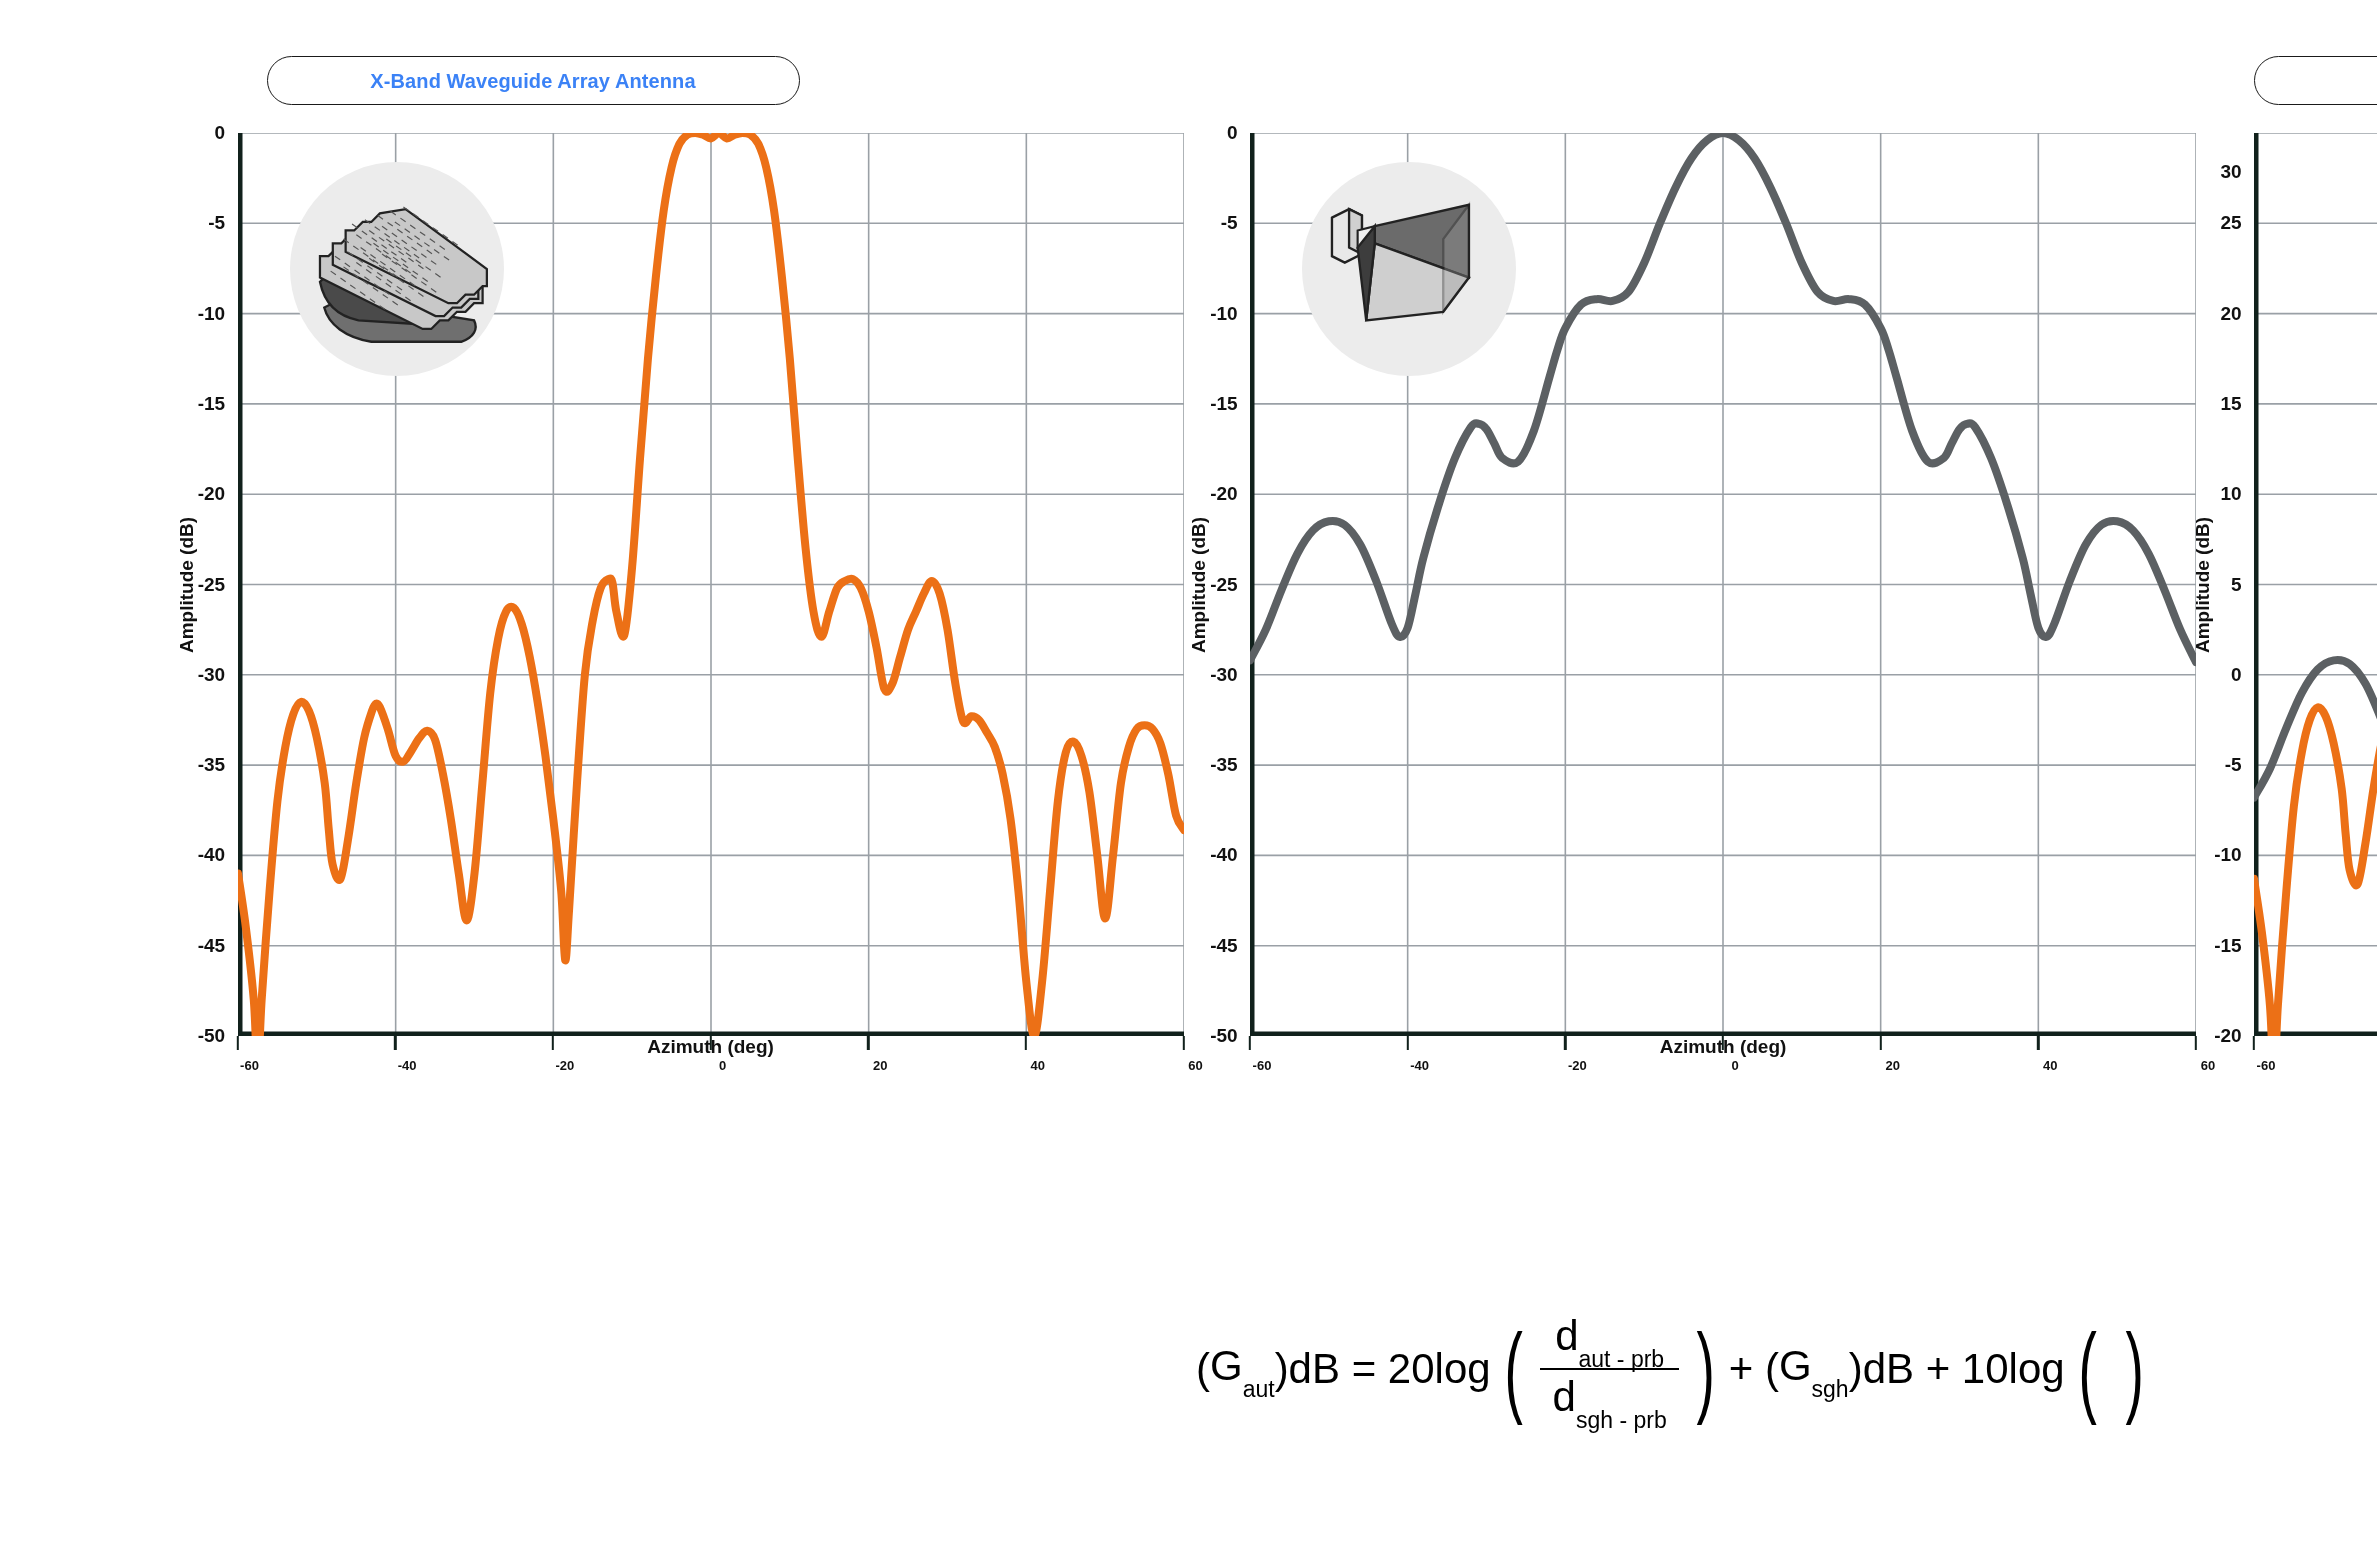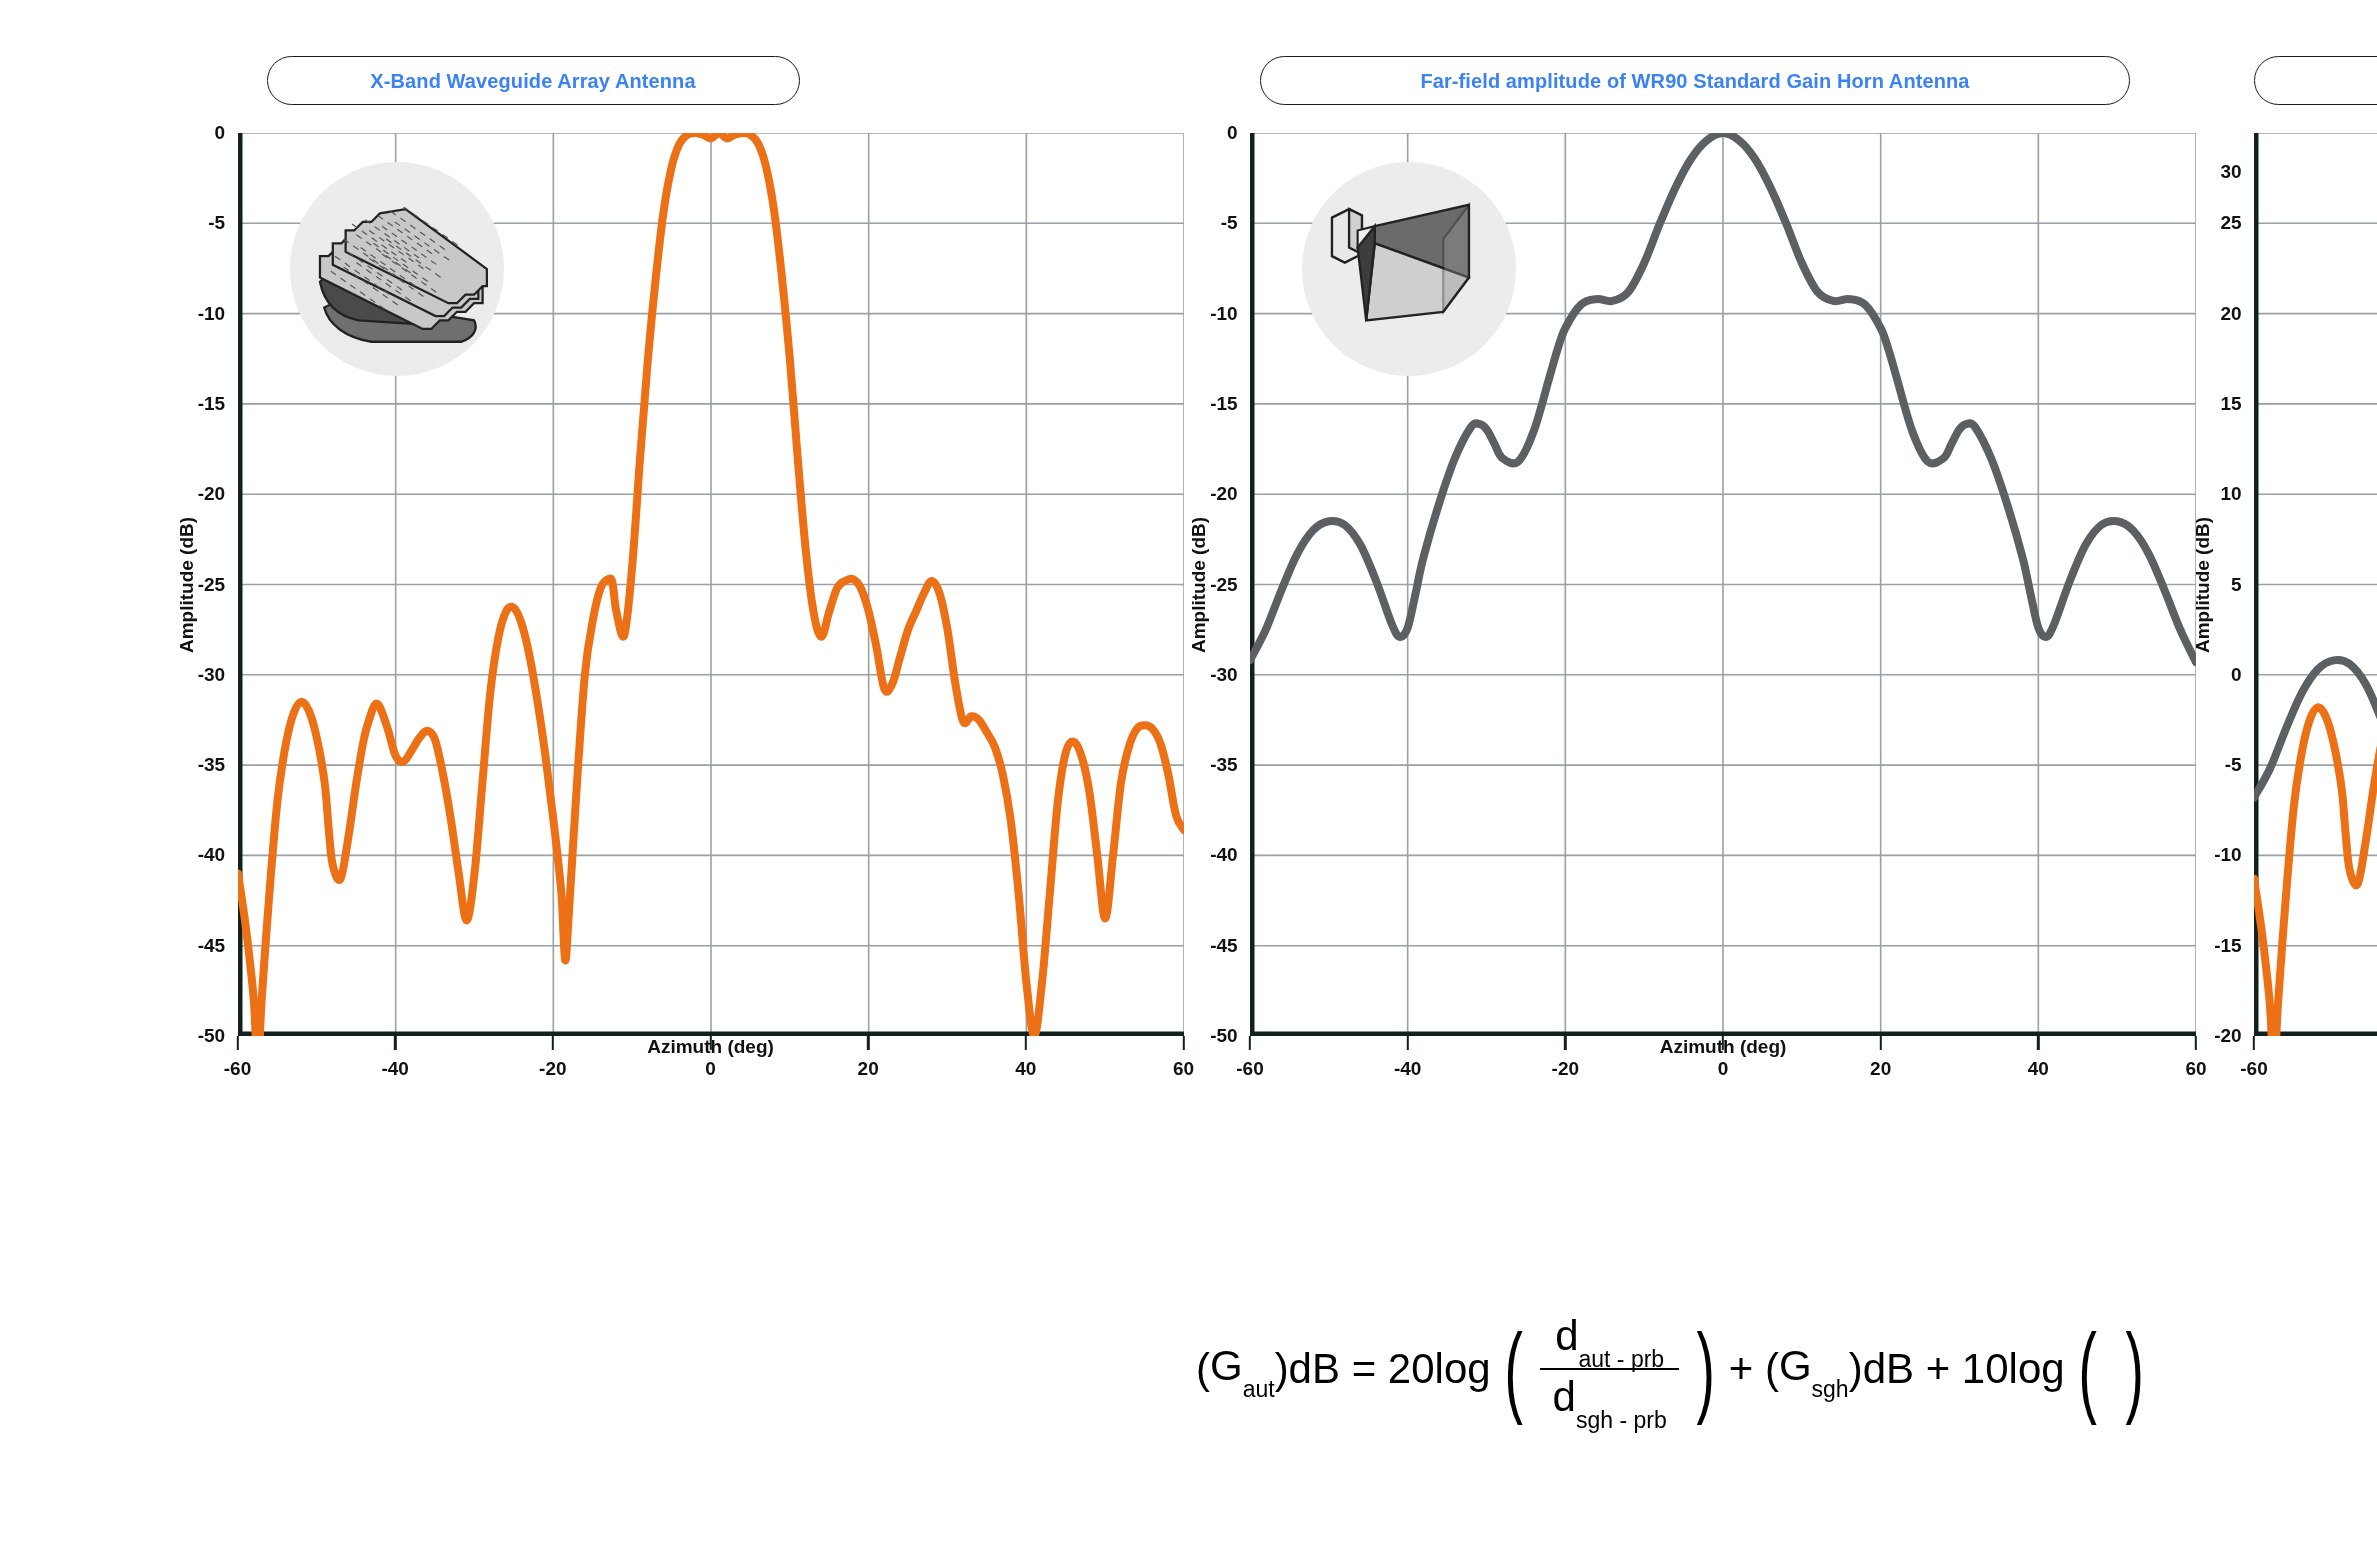--- a/index.html
+++ b/index.html
@@ -27,21 +27,21 @@
   #plot-1{left:209px;width:946px;}
   #plot-2{left:90px;width:946px;}
   #plot-3{left:95px;width:956px;}
 
   .plot-area{position:absolute;left:0;top:0;right:0;bottom:0;}
   .plot-svg{position:absolute;left:0;top:0;width:100%;height:100%;display:block;}
 
   .ytick{position:absolute;right:100%;margin-right:12.4px;transform:translateY(-50%);
          font-size:19px;font-weight:700;white-space:nowrap;text-align:right;}
   .xtick{position:absolute;top:100%;margin-top:22px;transform:translateX(-50%);
-         font-size:19px;font-weight:700;white-space:nowrap;}
+         font-size:13px;font-weight:700;white-space:nowrap;margin-left:12px;}
 
   .ylabel{position:absolute;left:-119px;top:50%;transform:translateY(-50%) rotate(-90deg);
           transform-origin:center center;font-size:19px;font-weight:700;white-space:nowrap;}
   .xlabel{position:absolute;left:50%;top:100%;transform:translateX(-50%);
           font-size:19px;font-weight:700;white-space:nowrap;}
 
   .icon-bubble{position:absolute;border-radius:50%;background:#ececec;}
   #bubble-1{left:52px;top:28.5px;width:214px;height:214px;}
   #bubble-2{left:52px;top:28.5px;width:214px;height:214px;}
   .icon-bubble svg{position:absolute;left:0;top:0;width:100%;height:100%;}
@@ -156,21 +156,20 @@
         <div class="xtick" style="left: 66.6667%;">20</div>
         <div style="position: absolute; top: 100%; width: 2.4px; height: 14.3px; background: rgb(17, 33, 28); transform: translateX(-50%); left: 66.6667%;"></div>
         <div class="xtick" style="left: 83.3333%;">40</div>
         <div style="position: absolute; top: 100%; width: 2.4px; height: 14.3px; background: rgb(17, 33, 28); transform: translateX(-50%); left: 83.3333%;"></div>
         <div class="xtick" style="left: 100%;">60</div>
         <div style="position: absolute; top: 100%; width: 2.4px; height: 14.3px; background: rgb(17, 33, 28); transform: translateX(-50%); left: 100%;"></div>
       </div>
   </div>
 
   <div class="panel" id="panel-2">
-    <div class="title-pill" id="pill-2">Far-field amplitude of WR90 Standard Gain Horn Antenna</div>
 
     <div class="plot-wrap" id="plot-2">
       <div class="plot-area">
         <svg class="plot-svg" id="svg-2" viewBox="0 0 1000 1000" preserveAspectRatio="none">
             <line x1="0" y1="100" x2="1000" y2="100" stroke="#9aa0a6" stroke-width="1.6" vector-effect="non-scaling-stroke"></line>
             <line x1="0" y1="200" x2="1000" y2="200" stroke="#9aa0a6" stroke-width="1.6" vector-effect="non-scaling-stroke"></line>
             <line x1="0" y1="300" x2="1000" y2="300" stroke="#9aa0a6" stroke-width="1.6" vector-effect="non-scaling-stroke"></line>
             <line x1="0" y1="400" x2="1000" y2="400" stroke="#9aa0a6" stroke-width="1.6" vector-effect="non-scaling-stroke"></line>
             <line x1="0" y1="500" x2="1000" y2="500" stroke="#9aa0a6" stroke-width="1.6" vector-effect="non-scaling-stroke"></line>
             <line x1="0" y1="600" x2="1000" y2="600" stroke="#9aa0a6" stroke-width="1.6" vector-effect="non-scaling-stroke"></line>

